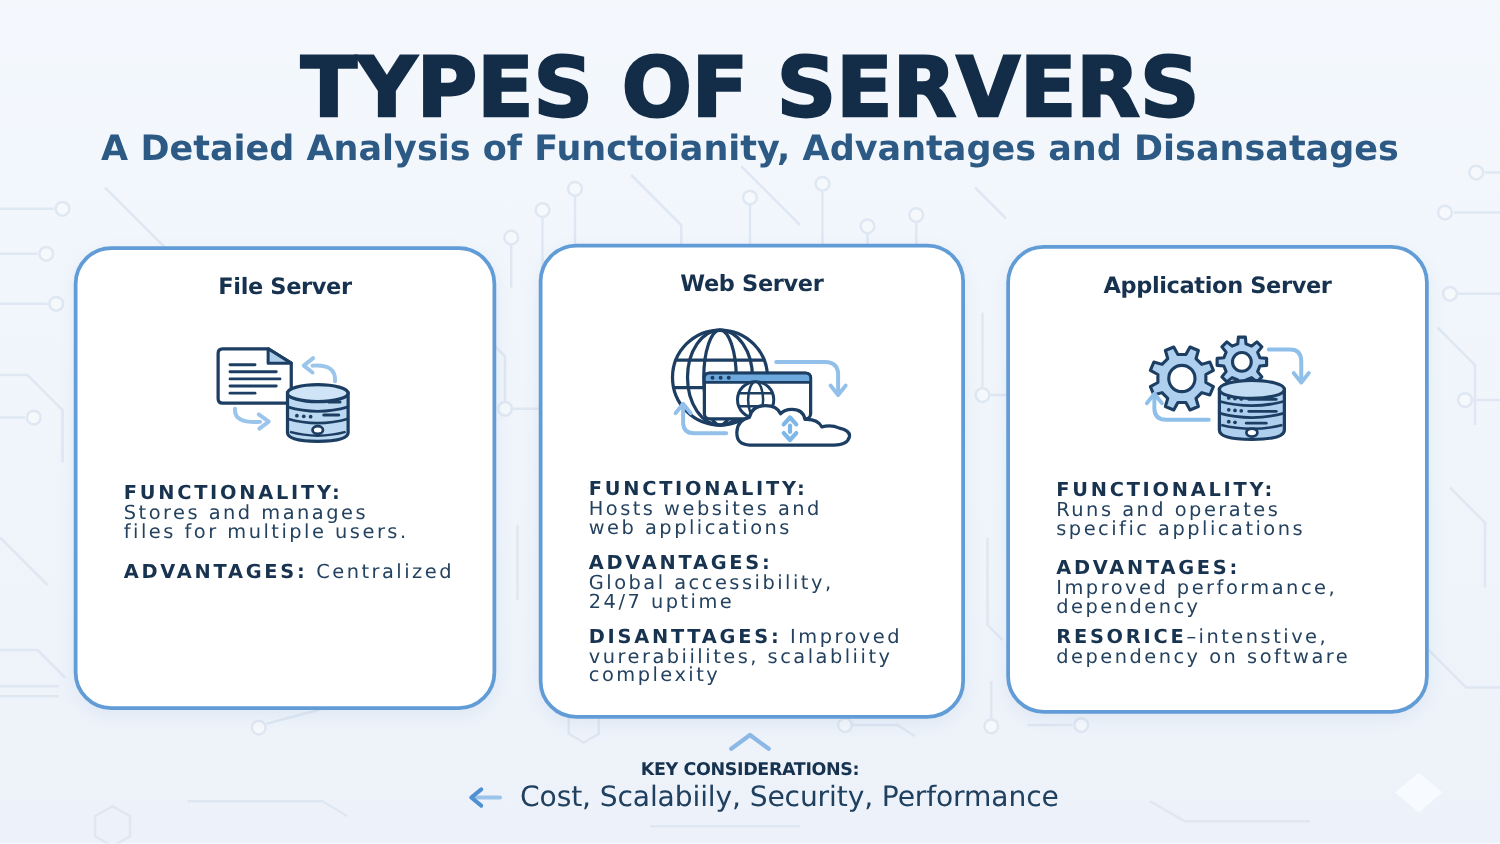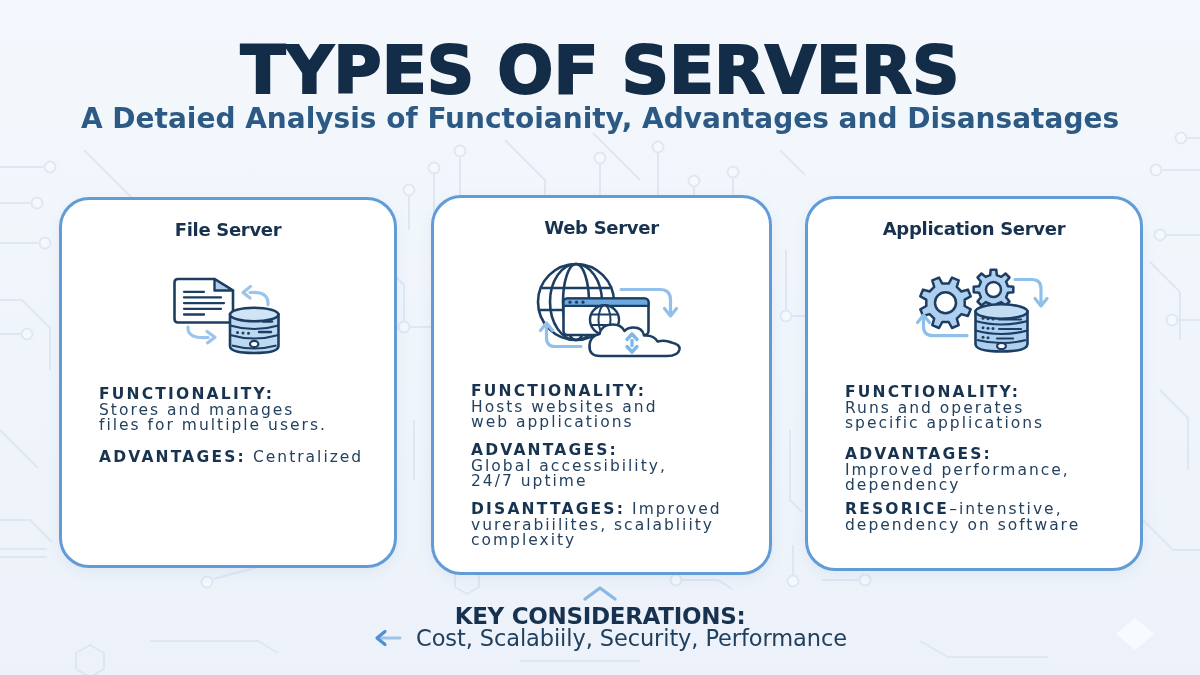--- a/index.html
+++ b/index.html
@@ -41,21 +41,21 @@
   .sec{position:absolute;left:37px;white-space:nowrap;
     font-size:15.5px;line-height:15.5px;letter-spacing:2px;color:#24425f;}
   .sec .lbl{font-weight:bold;color:#18334f;letter-spacing:2.2px;}
   .card1 .sec1{top:187px;} .card1 .sec2{top:250px;} .card1 .sec3{top:306px;}
   .card2 .sec1{top:186px;} .card2 .sec2{top:245px;} .card2 .sec3{top:304px;}
   .card3 .sec1{top:186px;} .card3 .sec2{top:248px;} .card3 .sec3{top:303px;}
 
   .chevron{position:absolute;left:582px;top:584px;}
   .keytitle{
     position:absolute;left:0;top:605px;width:1200px;text-align:center;
-    font-size:23px;line-height:22px;font-weight:bold;letter-spacing:-0.3px;color:#16324f;
+    font-size:14px;line-height:22px;font-weight:bold;letter-spacing:-0.3px;color:#16324f;
   }
   .keyline{
     position:absolute;left:0;top:625px;width:1200px;
     display:flex;align-items:center;justify-content:center;gap:13px;padding-left:10px;
     font-size:22.5px;line-height:26px;color:#20405f;letter-spacing:-0.1px;
   }
   .diamond{position:absolute;left:1114px;top:615px;pointer-events:none;}
 </style>
 </head>
 <body>

